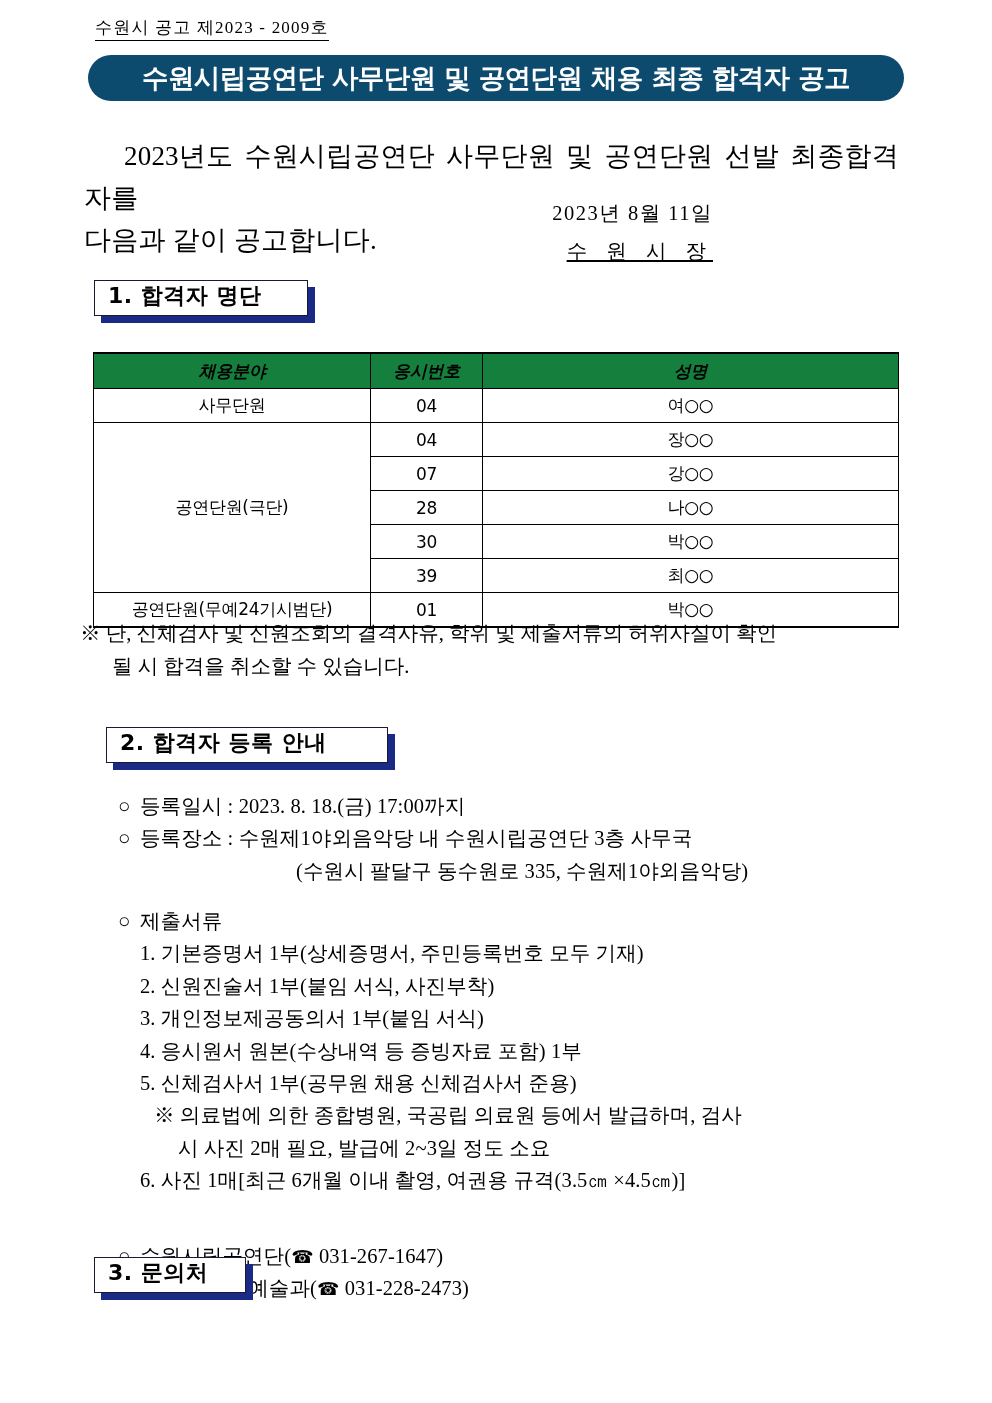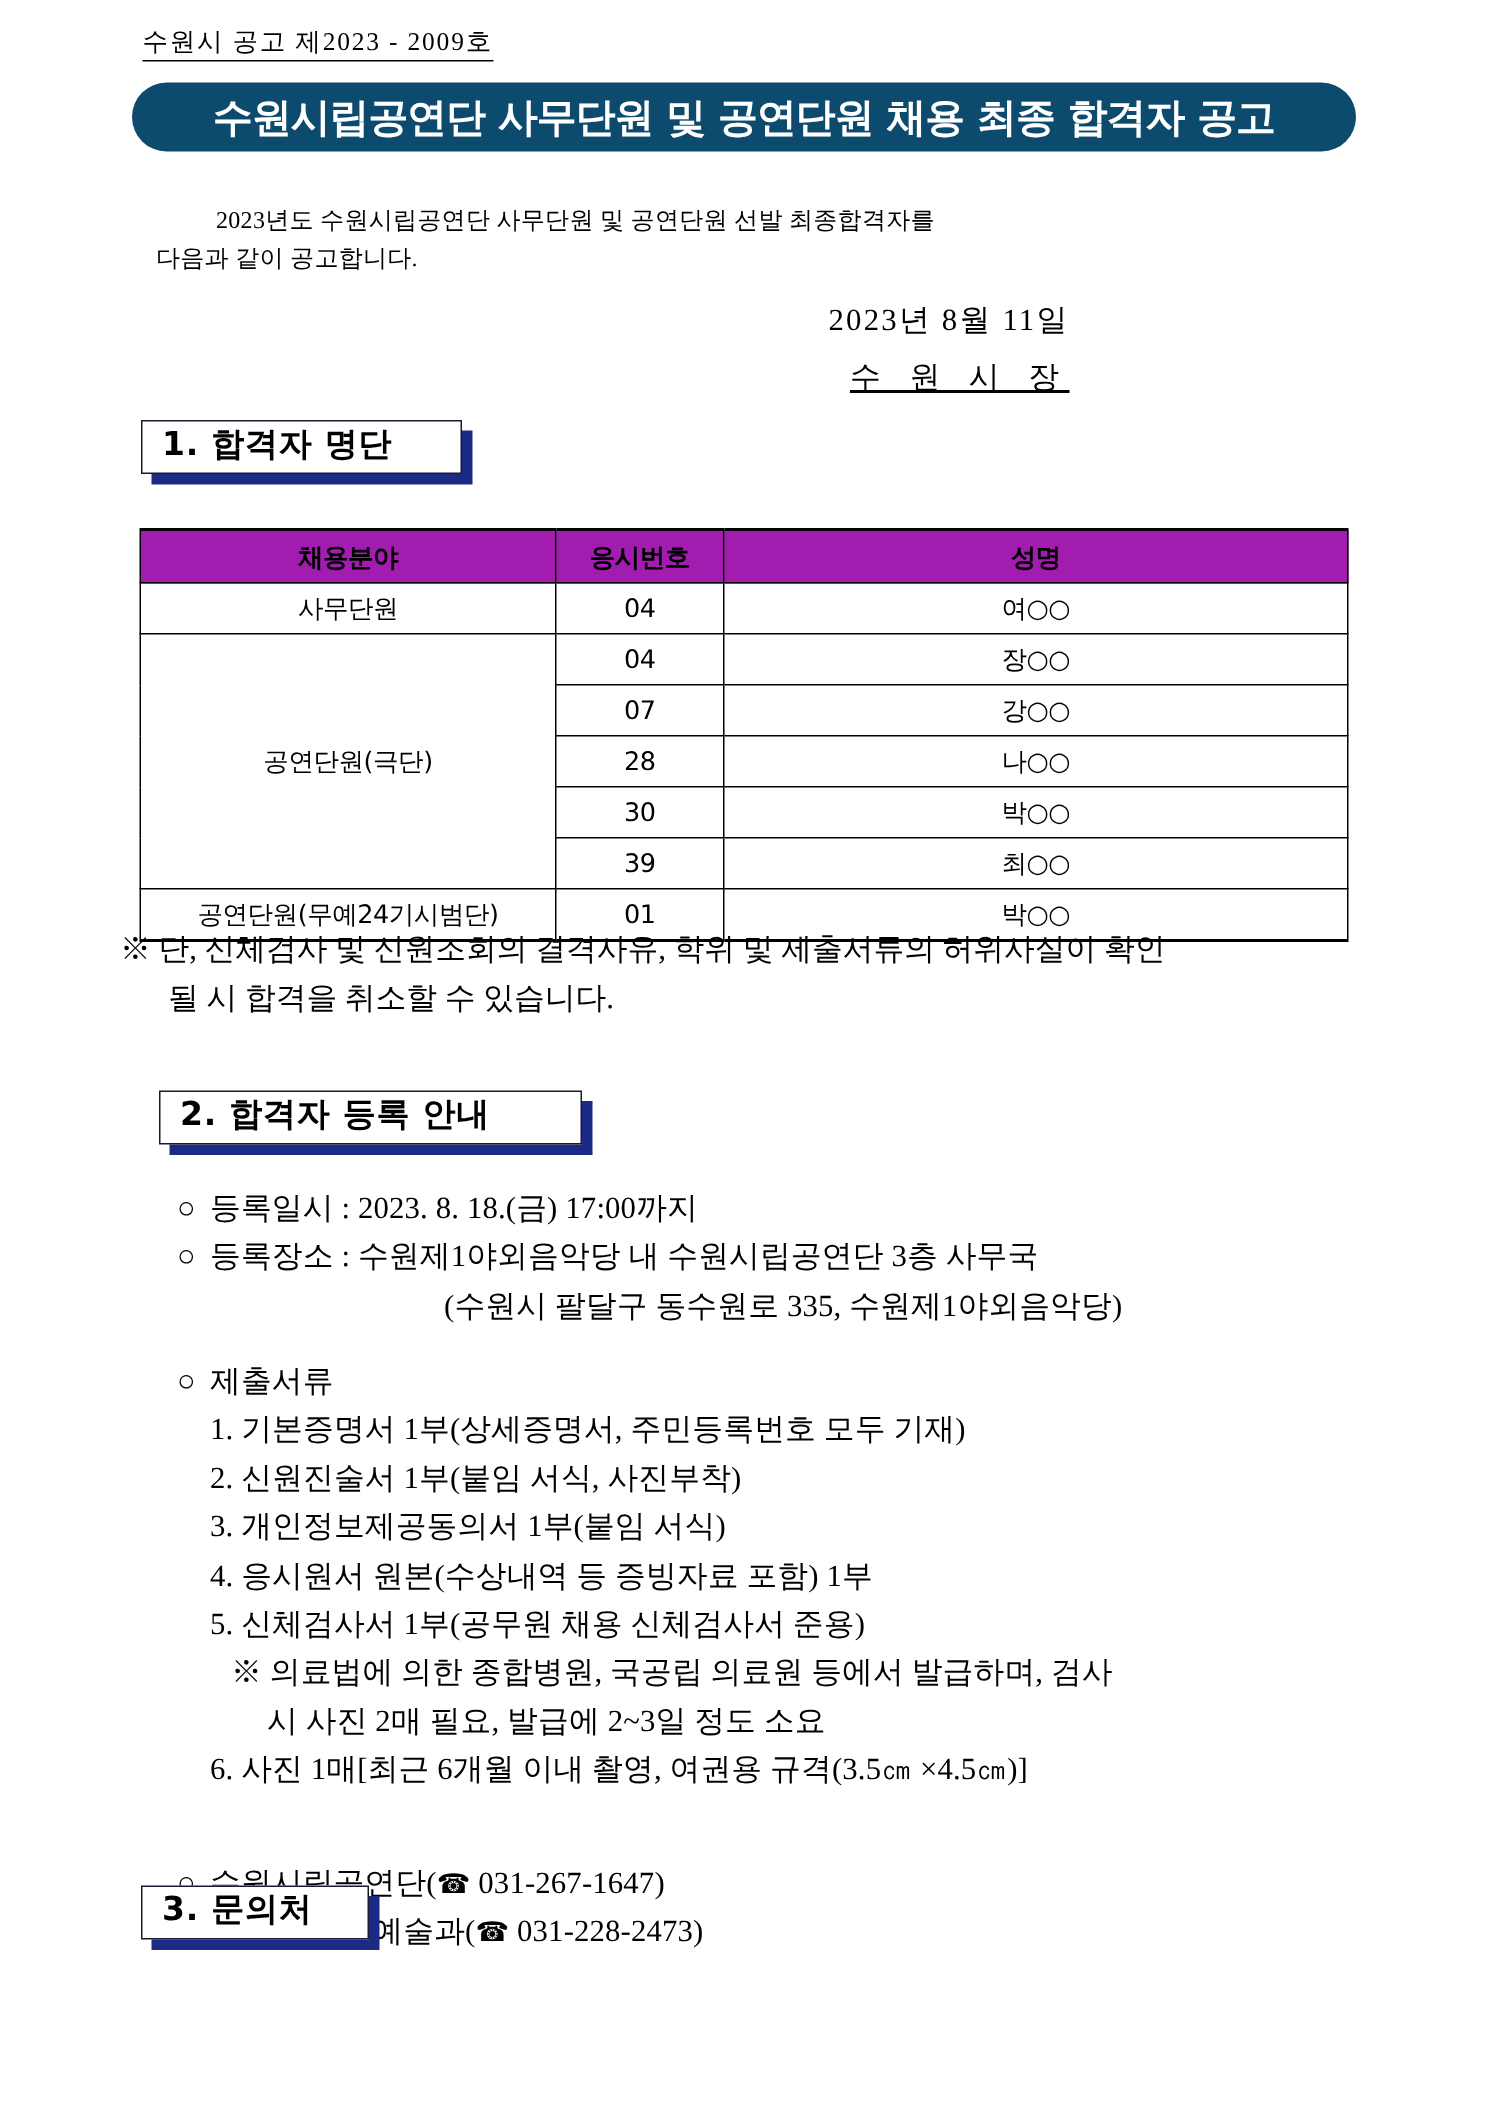--- a/index.html
+++ b/index.html
@@ -55,24 +55,24 @@
     font-family: "DejaVu Sans", "Liberation Sans", sans-serif;
     font-weight: bold;
     font-size: 26.5px;
     letter-spacing: -0.6px;
     white-space: nowrap;
   }
 
   
   .intro {
     position: absolute;
-    left: 104px;
+    left: 84px;
     top: 136px;
     width: 815px;
-    font-size: 16px;
+    font-size: 27px;
     line-height: 1.55;
     text-align: justify;
     letter-spacing: 0.2px;
   }
   .intro .indent { padding-left: 40px; }
 
   .date-line {
     position: absolute;
     right: 92px;
     top: 199px;
@@ -129,25 +129,26 @@
   table.listing td, table.listing th {
     border: 1px solid #000000;
     text-align: center;
     vertical-align: middle;
     font-size: 17px;
     font-weight: normal;
     padding: 3px 2px;
     letter-spacing: -0.3px;
   }
   table.listing thead th {
-    background: #a21caf;
+    background: #15803d;
     font-weight: bold;
     height: 28px;
     border-top: 2.2px solid #000;
     border-bottom: 1.4px solid #000;
+    font-style: italic;
   }
   table.listing tbody td { height: 27px; }
   table.listing tbody tr:last-child td { border-bottom: 2.2px solid #000; }
   .col-field { width: 272px; }
   .col-num   { width: 107px; }
 
   
   .note-block {
     position: absolute;
     left: 80px;

